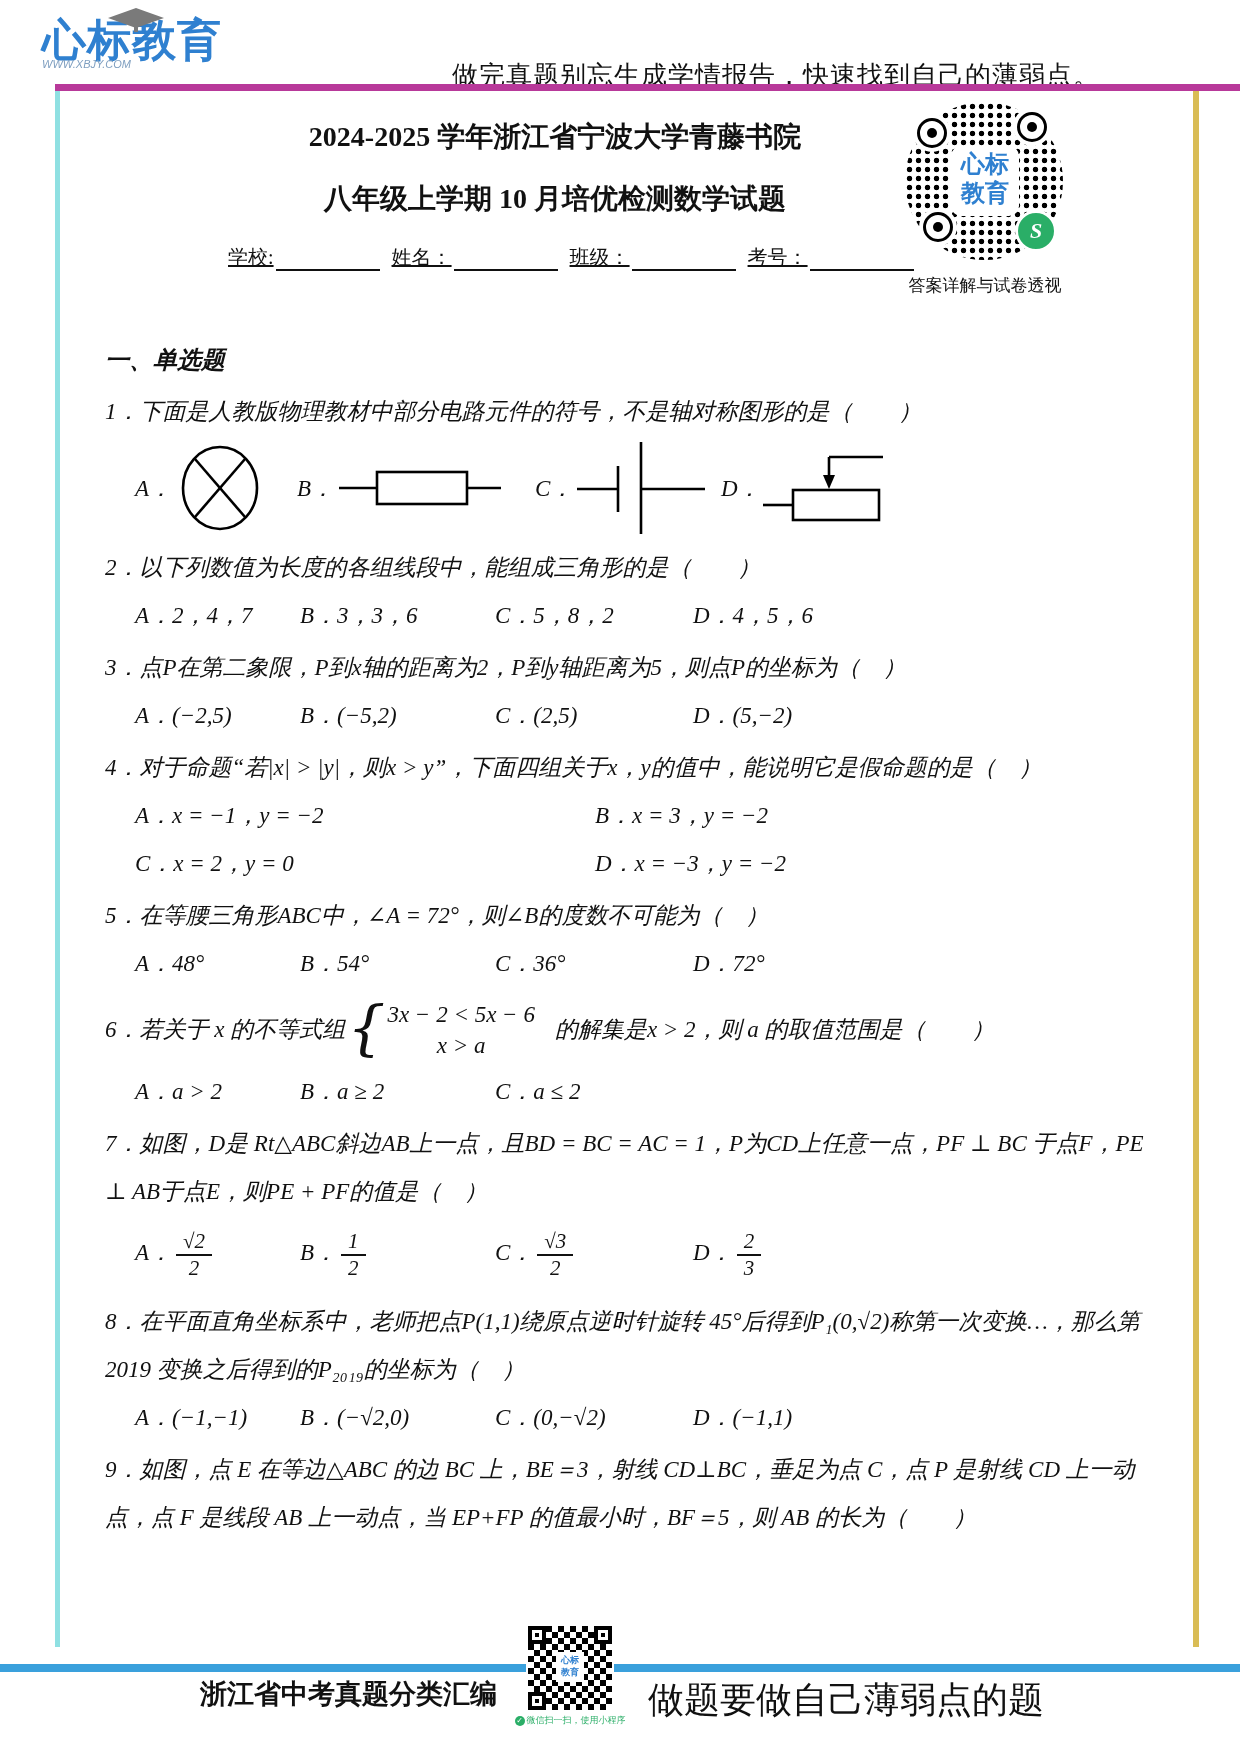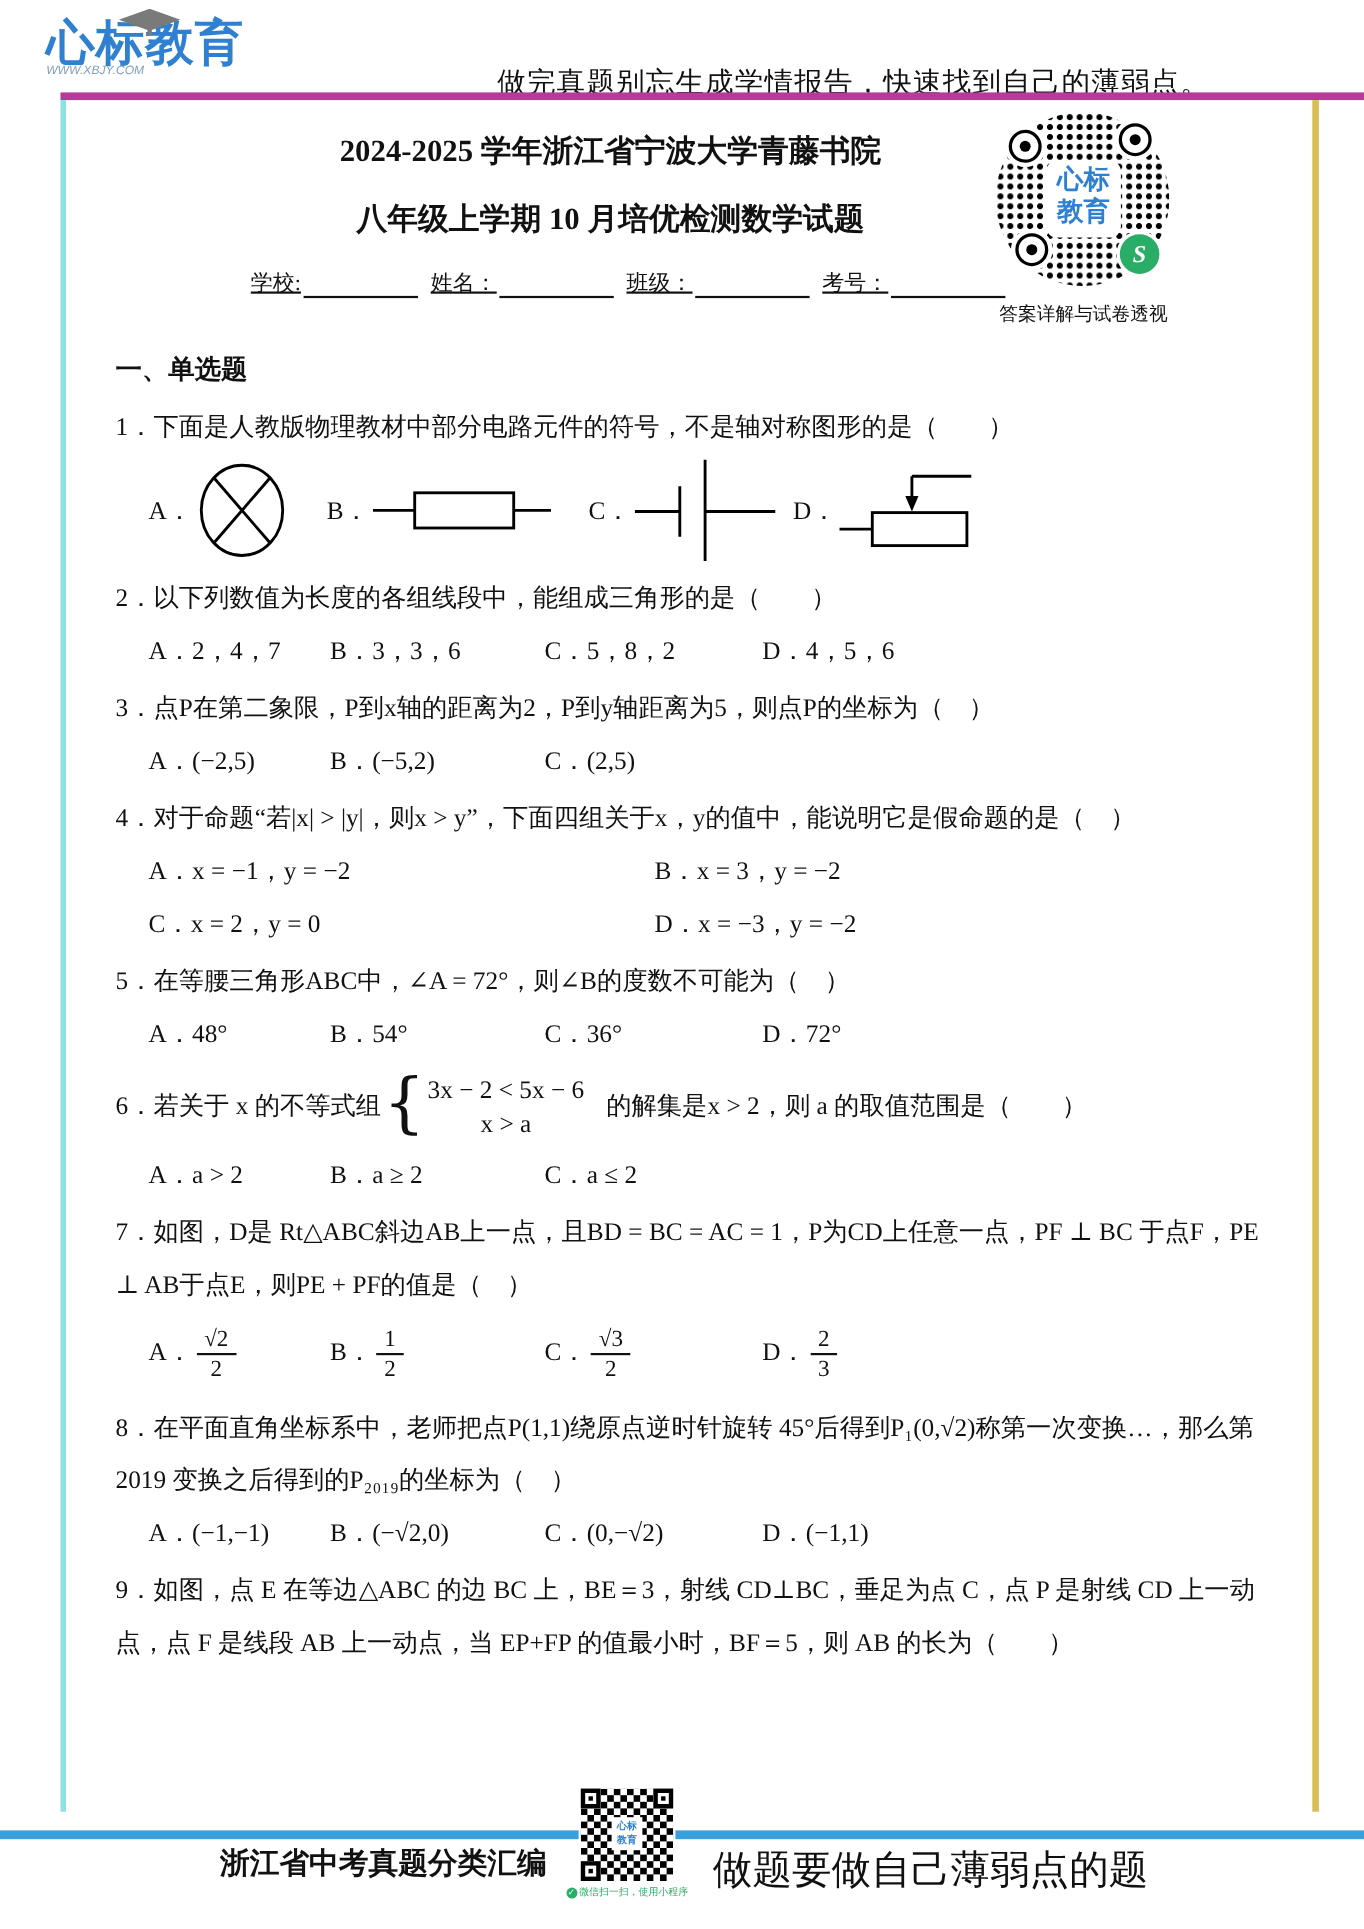--- a/index.html
+++ b/index.html
@@ -45,21 +45,21 @@
              border-radius:10px;text-align:center;font-family:"Liberation Sans",sans-serif;
              font-weight:bold;color:#2f80d0;font-size:24px;line-height:1.2;padding-top:4px;box-sizing:border-box;}
   .qr-mini{position:absolute;left:112px;top:110px;width:36px;height:36px;border-radius:50%;
            background:#2aae67;border:3px solid #fff;color:#fff;text-align:center;
            font-family:"Liberation Serif",serif;font-style:italic;font-weight:bold;
            font-size:22px;line-height:36px;}
   .qr-caption{position:absolute;left:880px;top:274px;width:210px;text-align:center;
               font-size:17px;margin:0;}
 
   
-  #content{position:absolute;left:105px;top:320px;width:1042px;font-size:23px;}
+  #content{position:absolute;left:105px;top:344px;width:1042px;font-size:23px;font-style:italic;}
   .section-title{font-family:"Liberation Sans","DejaVu Sans",sans-serif;
                  font-weight:bold;font-size:24px;margin:0 0 12px 0;}
   .q{margin-bottom:4px;}
   .qt{margin:0;line-height:48px;}
   .opts{display:grid;grid-template-columns:165px 195px 198px 1fr;padding-left:30px;line-height:48px;}
   .opts2{display:grid;grid-template-columns:460px 1fr;padding-left:30px;line-height:48px;}
 
   
   .symrow{display:flex;align-items:center;height:104px;padding-left:30px;}
   .optlab{width:42px;flex:0 0 auto;}
@@ -195,20 +195,21 @@
       <span>D．4，5，6</span>
     </div>
   </div>
 
   <div class="q">
     <p class="qt">3．点P在第二象限，P到x轴的距离为2，P到y轴距离为5，则点P的坐标为（　）</p>
     <div class="opts">
       <span>A．(−2,5)</span>
       <span>B．(−5,2)</span>
       <span>C．(2,5)</span>
+      <span>D．(5,−2)</span>
     </div>
   </div>
 
   <div class="q">
     <p class="qt">4．对于命题“若|x| &gt; |y|，则x &gt; y”，下面四组关于x，y的值中，能说明它是假命题的是（　）</p>
     <div class="opts2">
       <span>A．x = −1，y = −2</span>
       <span>B．x = 3，y = −2</span>
       <span>C．x = 2，y = 0</span>
       <span>D．x = −3，y = −2</span>

